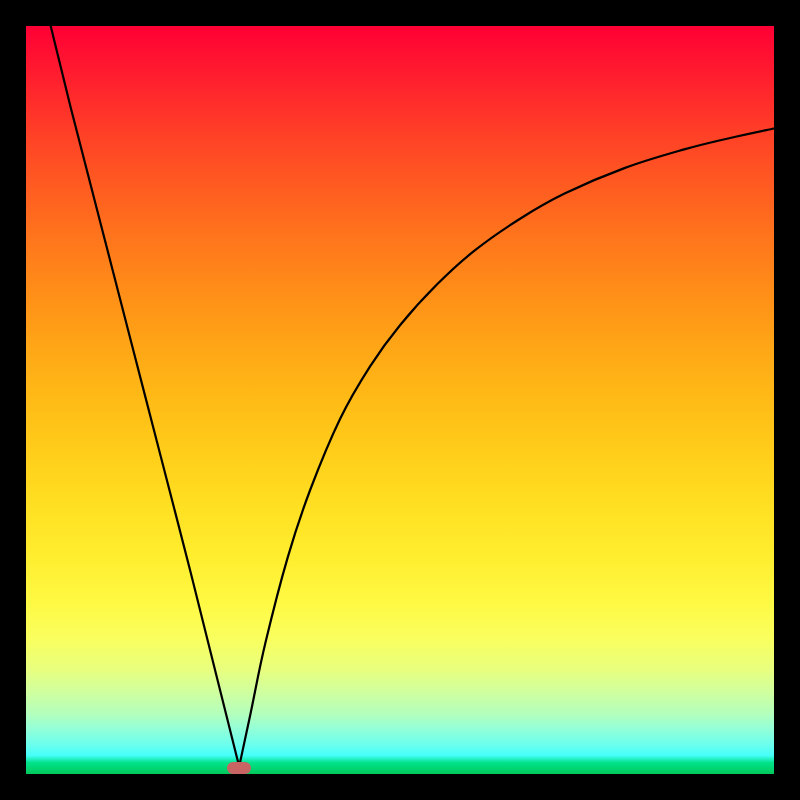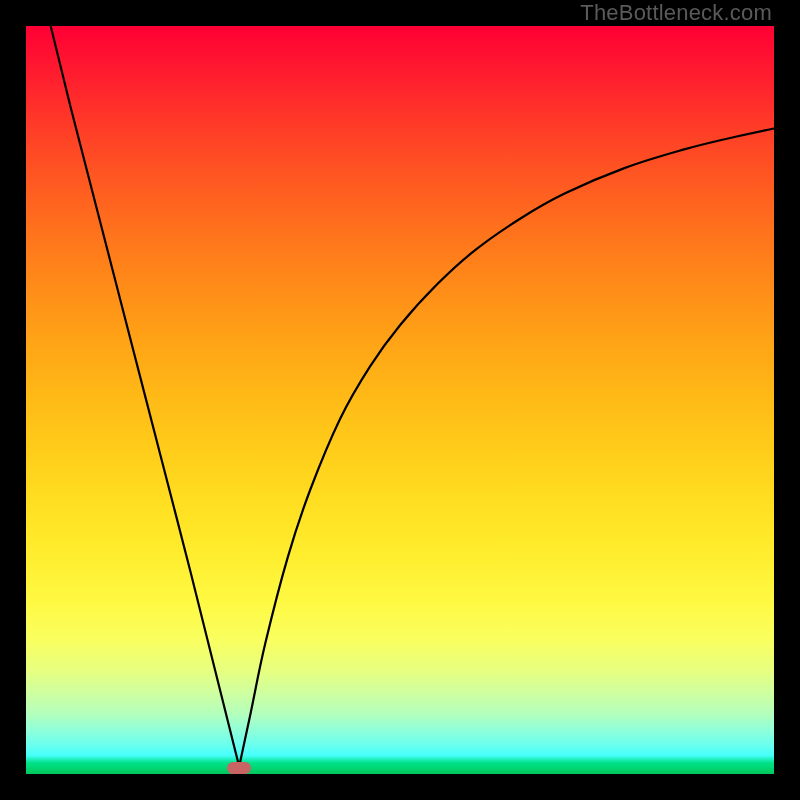--- a/index.html
+++ b/index.html
@@ -70,21 +70,20 @@
     height: 12px;
     border-radius: 6px;
     background: #c86464;
     transform: translate(-50%, -50%);
   }
 </style>
 </head>
 <body>
 
 <div class="frame">
-  <div class="watermark">TheBottleneck.com</div>
   <div class="plot-area">
     <svg class="curve" viewBox="0 0 748 748" preserveAspectRatio="none">
       <path id="left-path" fill="none" stroke="#000" stroke-width="2.2" stroke-linecap="round" stroke-linejoin="round" d="M 24.684 0 C 28.31928 14.810399999999994, 35.85912 46.60039999999997, 44.879999999999995 82.27999999999997 C 53.900879999999994 117.95959999999997, 64.02879999999999 156.48160000000001, 74.8 198.22000000000003 C 85.5712 239.95840000000004, 93.94880000000002 272.4216, 104.72000000000001 314.16 C 115.4912 355.89840000000004, 123.8688 388.36160000000007, 134.64 430.1 C 145.41119999999998 471.8384, 153.7888 503.62839999999994, 164.56 546.04 C 175.3312 588.4516, 185.72840000000002 630.7136, 194.48000000000002 665.72 C 203.23160000000001 700.7264, 209.814 727.056, 213.17999999999998 740.52"></path>
       <path id="right-path" fill="none" stroke="#000" stroke-width="2.2" stroke-linecap="round" stroke-linejoin="round" d="M 213.17999999999998 740.52 C 215.19959999999998 731.0952, 219.6876 710.3756, 224.4 688.16 C 229.1124 665.9444, 232.62800000000001 645.3744, 239.36 617.1 C 246.092 588.8256, 253.72160000000002 558.6812, 261.8 531.08 C 269.8784 503.47880000000004, 274.8152 488.6684, 284.24 463.76 C 293.6648 438.85159999999996, 303.38879999999995 414.9156, 314.15999999999997 392.7 C 324.9312 370.4844, 333.3088 357.16999999999996, 344.08000000000004 340.34 C 354.85120000000006 323.51, 361.8824 314.0104, 374 299.2 C 386.1176 284.3896, 397.93600000000004 271.524, 411.40000000000003 258.06 C 424.86400000000003 244.596, 433.9896 236.11367999999996, 448.8 224.39999999999998 C 463.6104 212.68632, 477.52320000000003 203.21664000000004, 493.68 192.98400000000004 C 509.8368 182.75136000000003, 519.7103999999999 176.70752000000002, 538.56 167.55200000000002 C 557.4096 158.39648000000003, 576.8575999999999 150.06376, 598.4 142.12 C 619.9424 134.17624, 639.3904 128.80560000000006, 658.24 123.42000000000007 C 677.0896 118.03440000000008, 686.9632 115.96992000000006, 703.12 112.20000000000005 C 719.2768 108.43008000000003, 739.9216 104.22632, 748 102.476"></path>
     </svg>
     <div id="marker" class="marker" style="left: 213.18px; top: 742.016px; background: rgb(200, 100, 100);"></div>
   </div>
 </div>
 
 </body></html>

